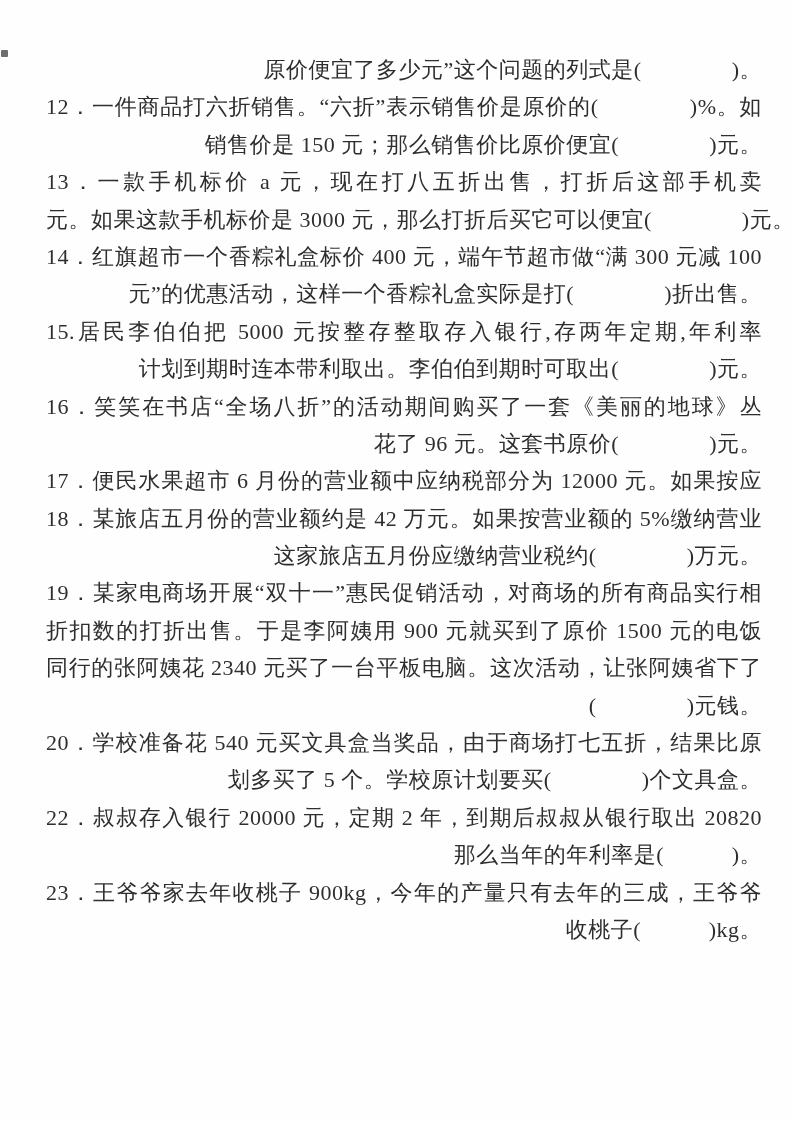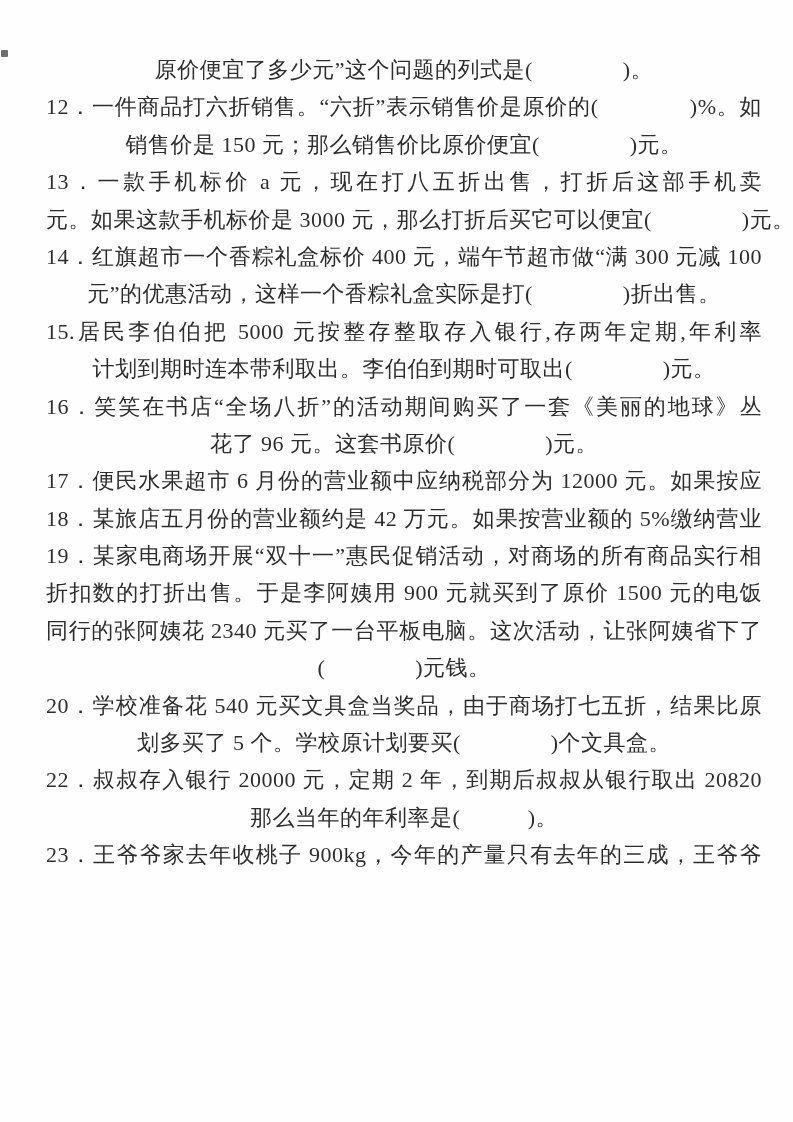--- a/index.html
+++ b/index.html
@@ -21,21 +21,21 @@
     left: 46px;
     top: 51px;
     width: 716px;
     font-size: 22px;
     line-height: 37.4px;
     letter-spacing: 0.5px;
   }
   .qline {
     height: 37.4px;
     white-space: nowrap;
-    text-align: center;
+    text-align: right;
   }
   
   .qline.j {
     white-space: normal;
     text-align: justify;
     text-align-last: justify;
     overflow: hidden;
   }
   .scan-artifact {
     position: absolute;
@@ -84,20 +84,21 @@
       <div class="qline j">16．笑笑在书店“全场八折”的活动期间购买了一套《美丽的地球》丛书，</div>
       <div class="qline">花了 96 元。这套书原价(　　　　)元。</div>
     </section>
 
     <section>
       <div class="qline j">17．便民水果超市 6 月份的营业额中应纳税部分为 12000 元。如果按应纳</div>
     </section>
 
     <section>
       <div class="qline j">18．某旅店五月份的营业额约是 42 万元。如果按营业额的 5%缴纳营业税，</div>
+      <div class="qline">这家旅店五月份应缴纳营业税约(　　　　)万元。</div>
     </section>
 
     <section>
       <div class="qline j">19．某家电商场开展“双十一”惠民促销活动，对商场的所有商品实行相同</div>
       <div class="qline j">折扣数的打折出售。于是李阿姨用 900 元就买到了原价 1500 元的电饭堡，</div>
       <div class="qline j">同行的张阿姨花 2340 元买了一台平板电脑。这次活动，让张阿姨省下了</div>
       <div class="qline">(　　　　)元钱。</div>
     </section>
 
     <section>
@@ -106,16 +107,17 @@
     </section>
 
 
     <section>
       <div class="qline j">22．叔叔存入银行 20000 元，定期 2 年，到期后叔叔从银行取出 20820 元，</div>
       <div class="qline">那么当年的年利率是(　　　)。</div>
     </section>
 
     <section>
       <div class="qline j">23．王爷爷家去年收桃子 900kg，今年的产量只有去年的三成，王爷爷今年</div>
+      <div class="qline">收桃子(　　　)kg。</div>
     </section>
 
   </div>
 </div>
 
 </body></html>

